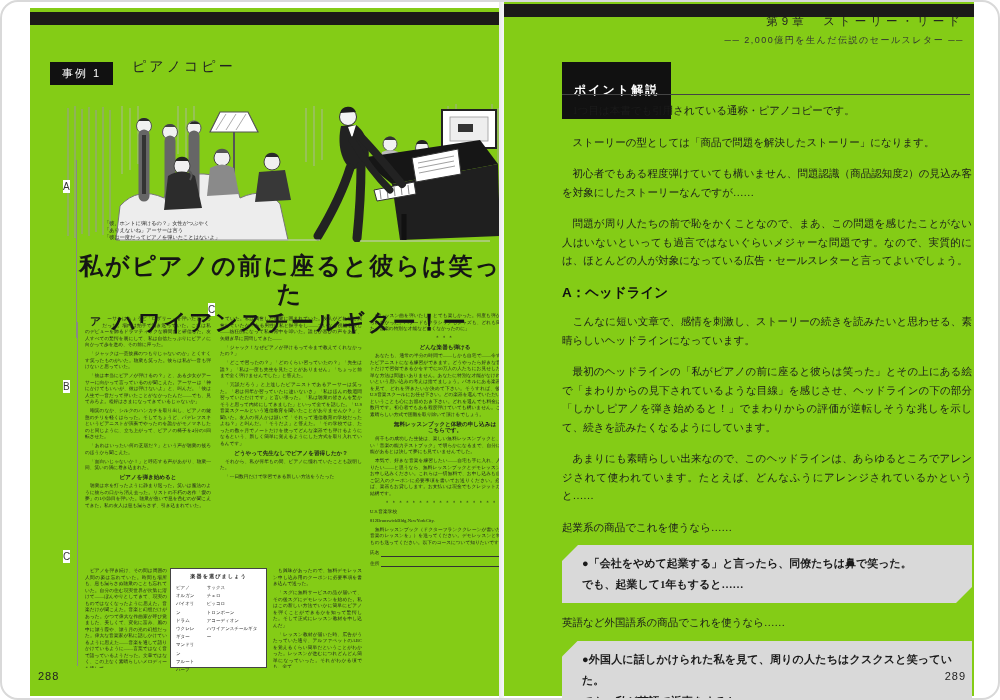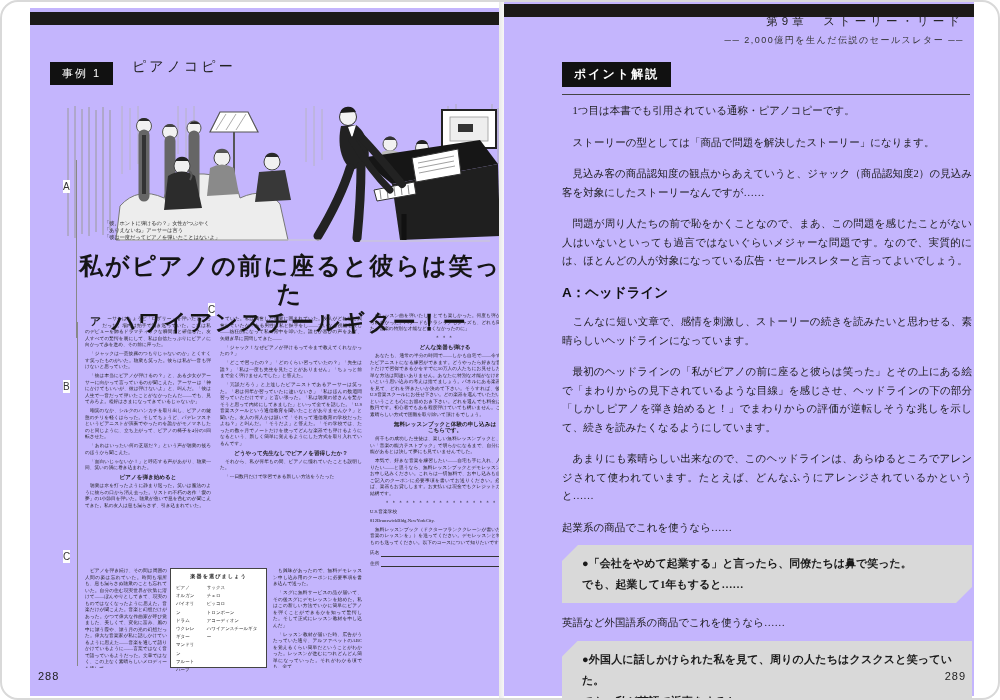--- a/index.html
+++ b/index.html
@@ -1,18 +1,18 @@
 <!DOCTYPE html>
 <html><head>
 <meta charset="utf-8">
 <style>
   * { box-sizing: border-box; margin: 0; padding: 0; }
   html,body { width:1000px; height:700px; background:#fff; font-family:"Liberation Sans",sans-serif; }
   .canvas { position:relative; width:1000px; height:700px; background:#fff; border:2px solid #d9d9d9; border-radius:18px; overflow:hidden; }
-  .page { position:absolute; background:#c4b5fd; }
+  .page { position:absolute; background:#84cc16; }
   .page-left { left:28px; top:6px; width:469px; height:688px; }
   .page-right { left:502px; top:0; width:470px; height:694px; }
   .spine { position:absolute; left:497px; top:0; width:5px; height:700px;
            background:linear-gradient(90deg,#e9e9e9,#f7f7f7); }
   .topbar { position:absolute; left:0; width:100%; height:13px; background:#1c1a18; }
   .bar-left { top:4px; } .bar-right { top:2px; }
 
   
   .case-box { position:absolute; left:20px; top:54px; background:#111; color:#fff;
               font-size:11px; font-weight:normal; padding:4px 12px; letter-spacing:2px; }
@@ -43,21 +43,21 @@
   .school { font-family:"Liberation Serif",serif; }
   .cp-field { display:flex; align-items:flex-end; margin-top:4px; text-indent:0 !important; }
   .cp-rule { flex:1; border-bottom:0.7px solid #333; margin-left:2px; height:5px; }
   .pageno { position:absolute; bottom:14px; font-size:11px; color:#222; letter-spacing:1px; }
 
   
   .chap { position:absolute; right:10px; top:12px; text-align:right; color:#222; }
   .chap .c1 { font-size:11.5px; letter-spacing:4px; }
   .chap .c2 { font-size:9px; letter-spacing:1.5px; margin-top:5px; color:#333; }
   .point-box { position:absolute; left:58px; top:60px; background:#111; color:#fff;
-               font-size:12px; font-weight:bold; padding:4px 12px; letter-spacing:2px; }
+               font-size:12px; font-weight:bold; padding:20px 12px; letter-spacing:2px; }
   .rp-rule { position:absolute; left:58px; top:92px; width:408px; height:1px; background:#444; }
   .rp-body { position:absolute; left:58px; top:100px; width:410px;
              font-family:"Liberation Serif",serif; font-size:10.5px; line-height:18.5px;
              color:#1b1b1b; text-align:justify; }
   .rp-body p { margin:0 0 13px; }
   .rp-h { font-family:"Liberation Sans",sans-serif; font-weight:bold; font-size:13.5px;
           margin:6px 0 11px; color:#111; }
   .lead { margin:0 0 8px !important; }
   .qbox { background:#d9d9d9; padding:8px 20px; margin:0 0 11px;
           clip-path:polygon(16px 0,100% 0,100% calc(100% - 16px),calc(100% - 16px) 100%,0 100%,0 16px);
@@ -266,21 +266,21 @@
     </div>
 
     <div class="point-box">
       <span>ポイント解説</span>
     </div>
     <div class="rp-rule"></div>
 
     <div class="rp-body">
       <p>　1つ目は本書でも引用されている通称・ピアノコピーです。</p>
       <p>　ストーリーの型としては「商品で問題を解決したストーリー」になります。</p>
-      <p>　見込み客の商品認知度の観点からあえていうと、ジャック（商品認知度2）の見込み客を対象にしたストーリーなんですが……</p>
+      <p>　初心者でもある程度弾けていても構いません、問題認識（商品認知度2）の見込み客を対象にしたストーリーなんですが……</p>
       <p>　問題が周り人たちの前で恥をかくことなので、まあ、この問題を感じたことがない人はいないといっても過言ではないぐらいメジャーな問題です。なので、実質的には、ほとんどの人が対象になっている広告・セールスレターと言ってよいでしょう。</p>
       <div class="rp-h">A：ヘッドライン</div>
       <p>　こんなに短い文章で、感情を刺激し、ストーリーの続きを読みたいと思わせる、素晴らしいヘッドラインになっています。</p>
       <p>　最初のヘッドラインの「私がピアノの前に座ると彼らは笑った」とその上にある絵で「まわりからの見下されているような目線」を感じさせ、ヘッドラインの下の部分「しかしピアノを弾き始めると！」でまわりからの評価が逆転しそうな兆しを示して、続きを読みたくなるようにしています。</p>
       <p>　あまりにも素晴らしい出来なので、このヘッドラインは、あらゆるところでアレンジされて使われています。たとえば、どんなふうにアレンジされているかというと……</p>
       <p class="lead">起業系の商品でこれを使うなら……</p>
       <div class="qbox">
         <div>●「会社をやめて起業する」と言ったら、同僚たちは鼻で笑った。</div>
         <div>でも、起業して1年もすると……</div>
       </div>

